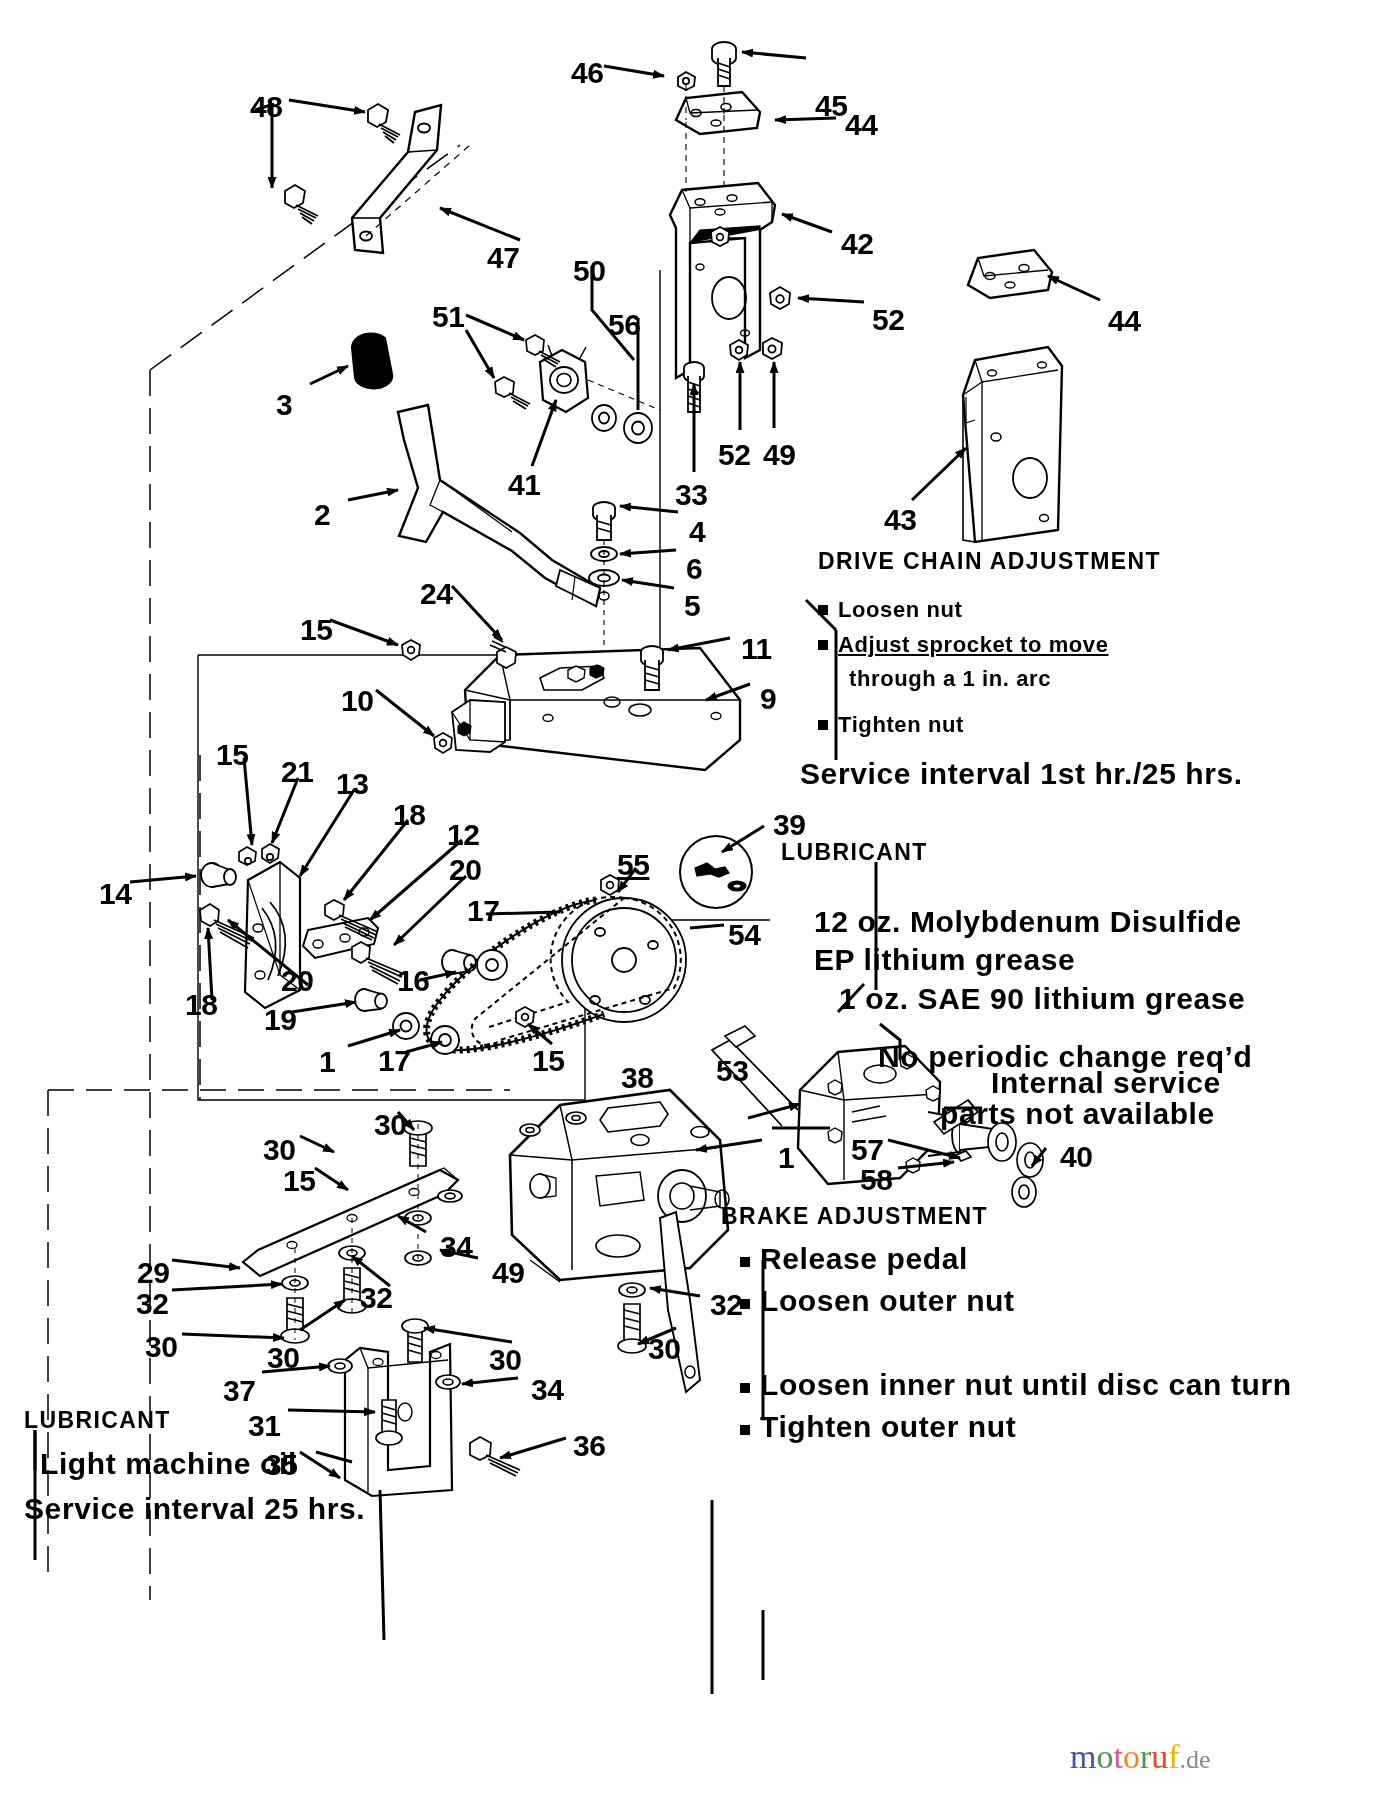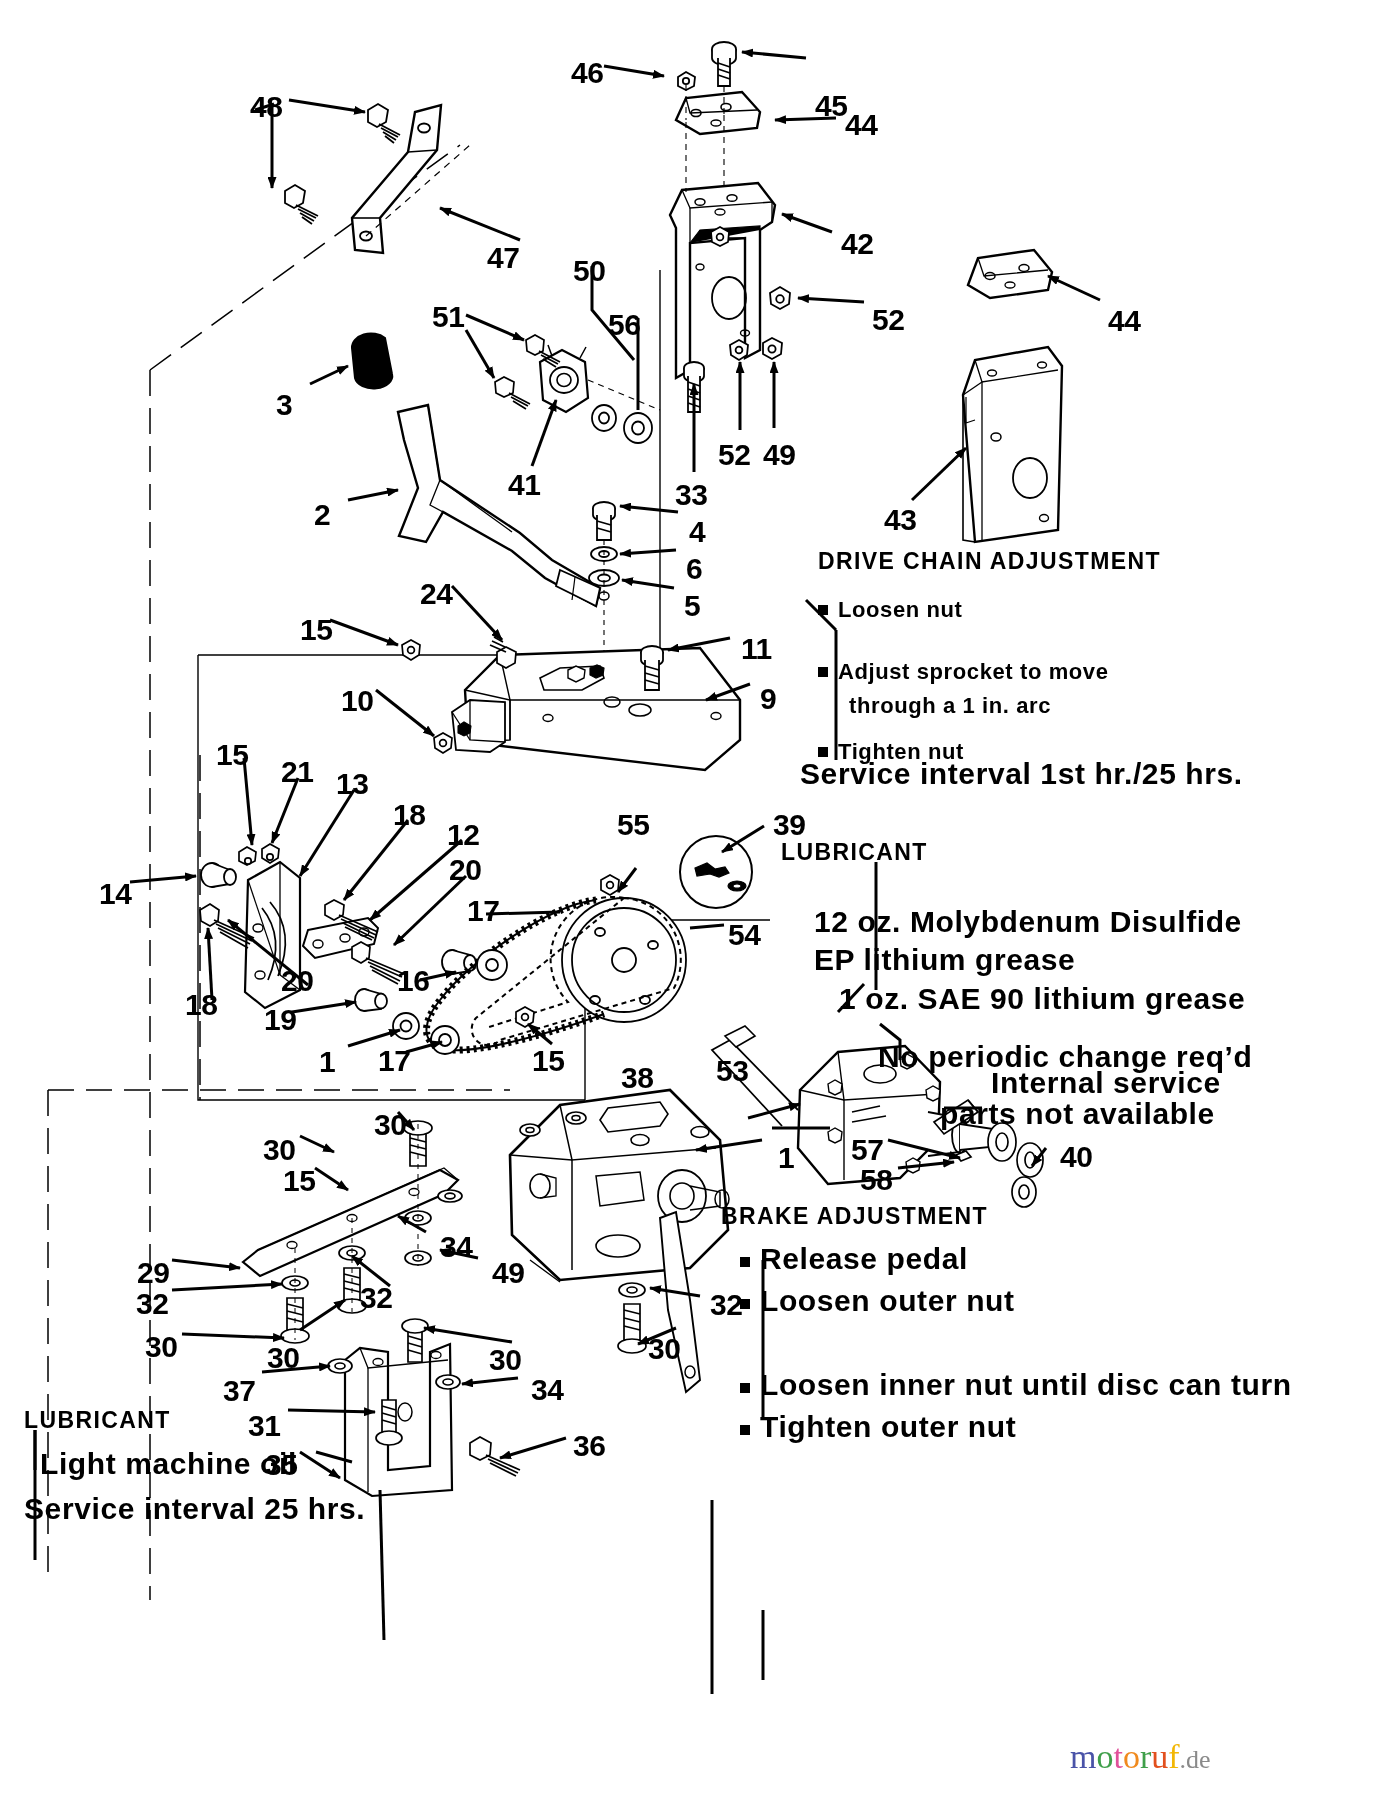--- a/index.html
+++ b/index.html
@@ -627,21 +627,21 @@
       <div class="num" style="left: 300px; top: 615px;">15</div>
       <div class="num" style="left: 741px; top: 634px;">11</div>
       <div class="num" style="left: 341px; top: 686px;">10</div>
       <div class="num" style="left: 760px; top: 684px;">9</div>
       <div class="num" style="left: 216px; top: 740px;">15</div>
       <div class="num" style="left: 281px; top: 757px;">21</div>
       <div class="num" style="left: 336px; top: 769px;">13</div>
       <div class="num" style="left: 393px; top: 800px;">18</div>
       <div class="num" style="left: 447px; top: 820px;">12</div>
       <div class="num" style="left: 449px; top: 855px;">20</div>
-      <div class="num" style="left: 617px; top: 810px;">55</div>
+      <div class="num" style="left: 617px; top: 850px; text-decoration: underline;">55</div>
       <div class="num" style="left: 773px; top: 810px;">39</div>
       <div class="num" style="left: 467px; top: 896px;">17</div>
       <div class="num" style="left: 99px; top: 879px;">14</div>
       <div class="num" style="left: 728px; top: 920px;">54</div>
       <div class="num" style="left: 281px; top: 966px;">20</div>
       <div class="num" style="left: 397px; top: 966px;">16</div>
       <div class="num" style="left: 185px; top: 990px;">18</div>
       <div class="num" style="left: 264px; top: 1005px;">19</div>
       <div class="num" style="left: 319px; top: 1047px;">1</div>
       <div class="num" style="left: 378px; top: 1046px;">17</div>
@@ -670,21 +670,21 @@
       <div class="num" style="left: 573px; top: 1431px;">36</div>
       <div class="num" style="left: 710px; top: 1290px;">32</div>
       <div class="num" style="left: 648px; top: 1334px;">30</div>
     </div>
 
     <div class="block" style="left:818px; top:548px;">
       <div class="blk-title">DRIVE CHAIN ADJUSTMENT</div>
       <div class="blk-line" style="margin-top:22px;">
         <span class="bullet"></span><span>Loosen nut</span>
       </div>
-      <div class="blk-line" style="margin-top:36px;">
+      <div class="blk-line" style="margin-top:9px;text-decoration:underline;">
         <span class="bullet"></span><span>Adjust sprocket to move</span>
       </div>
       <div class="blk-line tight indent">through a 1 in. arc</div>
       <div class="blk-line" style="margin-top:20px;">
         <span class="bullet"></span><span>Tighten nut</span>
       </div>
     </div>
     <div class="block plain" style="left:800px; top:757px;">Service interval 1st hr./25 hrs.</div>
 
     <div class="block blk-title" style="left:781px; top:839px;">LUBRICANT</div>

